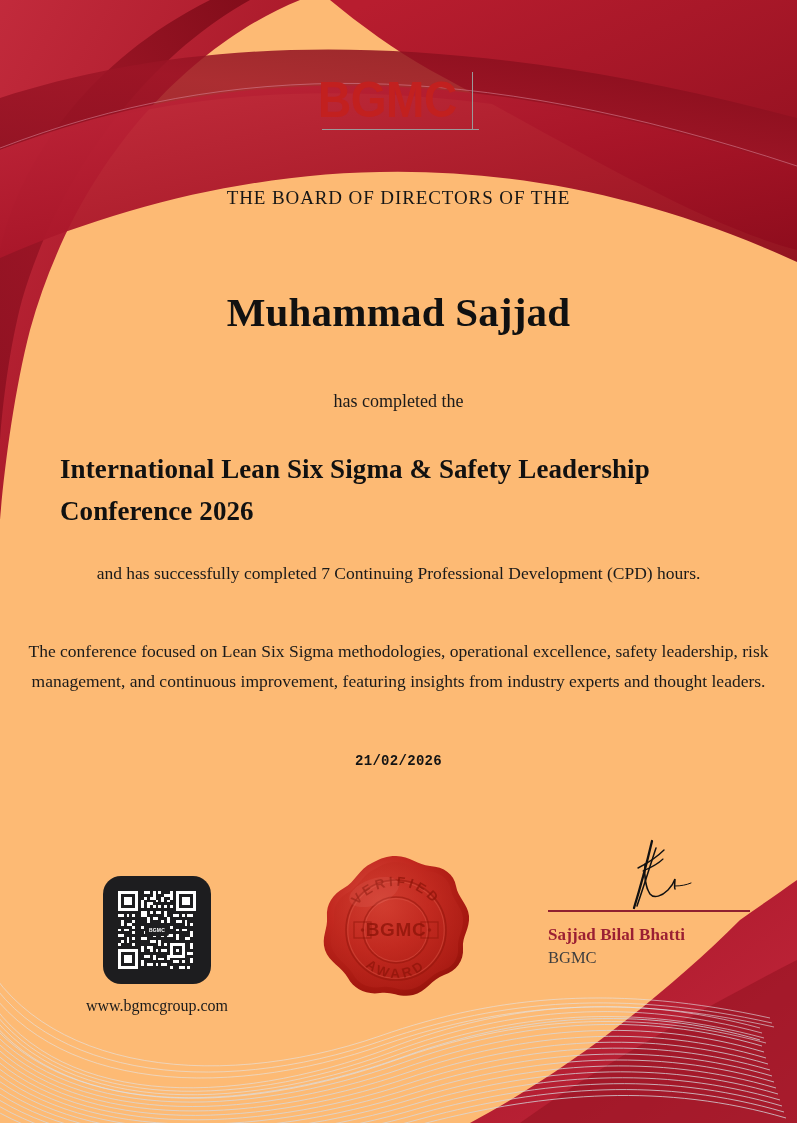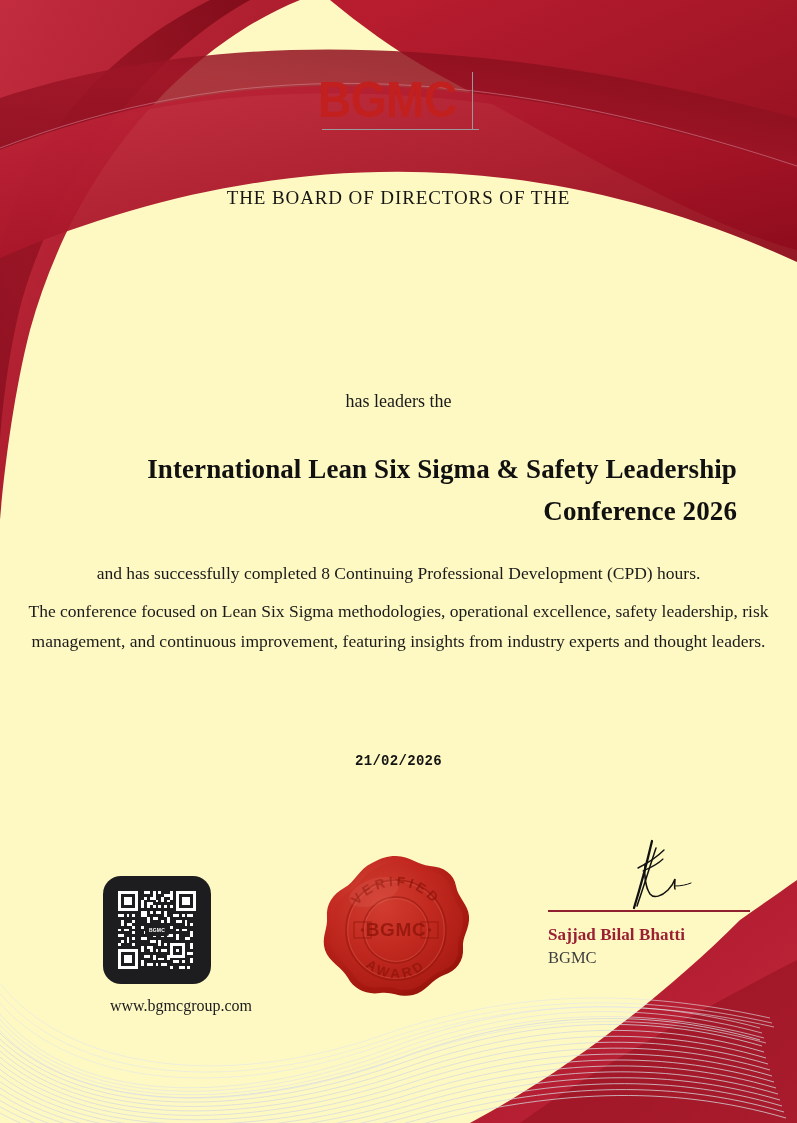--- a/index.html
+++ b/index.html
@@ -5,21 +5,21 @@
   html, body {
     margin: 0;
     padding: 0;
     background: #ffffff;
   }
   .page {
     position: relative;
     width: 797px;
     height: 1123px;
     overflow: hidden;
-    background: #fef9c3;
+    background: #fdba74;
     font-family: "Liberation Serif", serif;
   }
 
   
   .decor {
     position: absolute;
     inset: 0;
     pointer-events: none;
   }
   .decor svg { display: block; }
@@ -95,39 +95,39 @@
     width: 797px;
     text-align: center;
     font-size: 18px;
     color: #1a1a1a;
   }
   .event-title {
     position: absolute;
     top: 448px;
     left: 60px;
     width: 677px;
-    text-align: right;
+    text-align: left;
     font-size: 27px;
     font-weight: 700;
     line-height: 42px;
     letter-spacing: 0.1px;
     color: #111111;
   }
   .cpd-line {
     position: absolute;
     top: 563px;
     left: 20px;
     width: 757px;
     text-align: center;
     font-size: 17.5px;
     color: #1a1a1a;
   }
   .description {
     position: absolute;
-    top: 596px;
+    top: 636px;
     left: 18px;
     width: 761px;
     text-align: center;
     font-size: 17.5px;
     line-height: 30px;
     color: #1a1a1a;
   }
   .date {
     position: absolute;
     top: 753px;
@@ -140,21 +140,21 @@
     color: #141414;
     font-family: Liberation Mono, monospace;
   }
 
   
   .qr-block {
     position: absolute;
     left: 62px;
     top: 876px;
     width: 190px;
-    text-align: right;
+    text-align: center;
   }
   .qr-card {
     width: 108px;
     height: 108px;
     margin: 0 auto;
     border-radius: 18px;
     background: #1d1d1f;
     position: relative;
     display: flex;
     align-items: center;
@@ -306,26 +306,27 @@
       <span class="logo-text">BGMC</span>
       <span class="logo-vline"></span>
       <span class="logo-hline"></span>
     </div>
   </div>
 
   <div class="certify">
     <div>THE BOARD OF DIRECTORS OF THE</div>
   </div>
 
-
-  <div class="attended">has leaders the</div>
+  <div class="recipient">Muhammad Sajjad</div>
+
+  <div class="attended">has completed the</div>
 
   <div class="event-title">International Lean Six Sigma &amp; Safety Leadership Conference 2026</div>
 
-  <div class="cpd-line">and has successfully completed 8 Continuing Professional Development (CPD) hours.</div>
+  <div class="cpd-line">and has successfully completed 7 Continuing Professional Development (CPD) hours.</div>
 
   <div class="description">The conference focused on Lean Six Sigma methodologies, operational excellence, safety leadership, risk management, and continuous improvement, featuring insights from industry experts and thought leaders.</div>
 
   <div class="date">21/02/2026</div>
 
   <div class="qr-block">
     <div class="qr-card">
       <svg width="84" height="84" viewBox="0 0 29 29" shape-rendering="crispEdges" xmlns="http://www.w3.org/2000/svg">
         <g fill="#ffffff">
 

